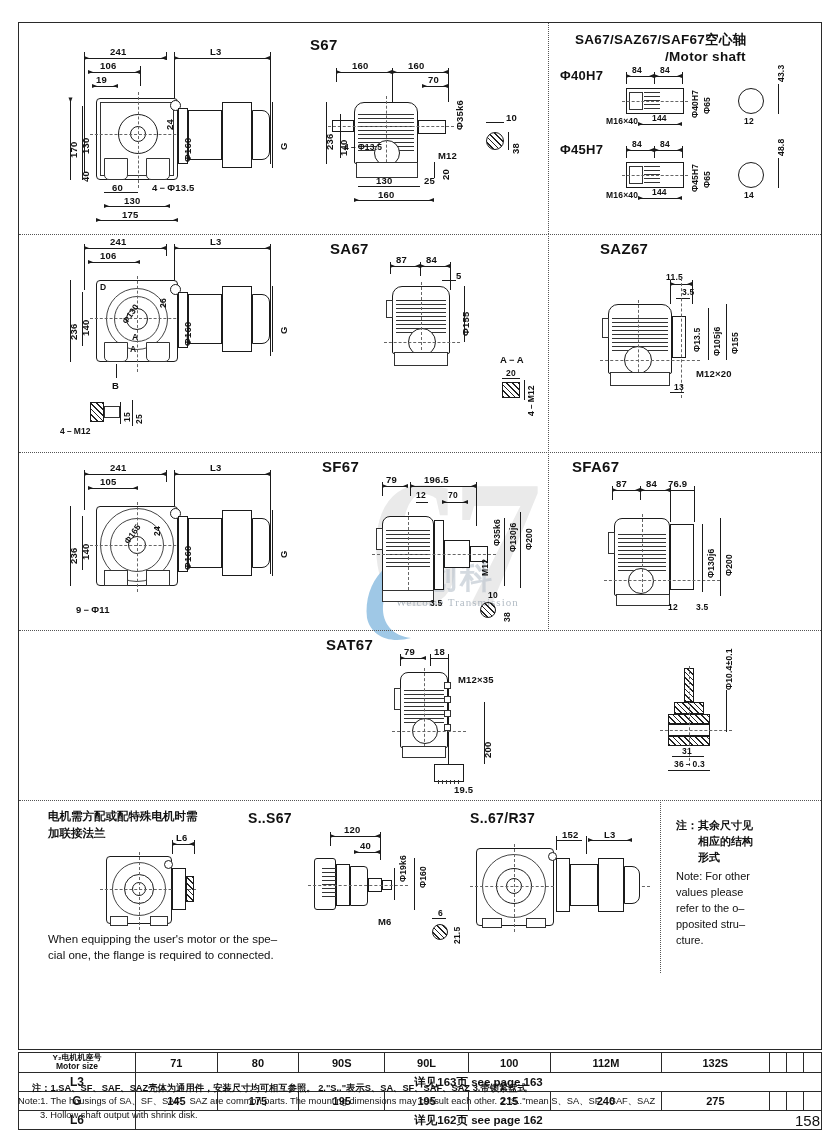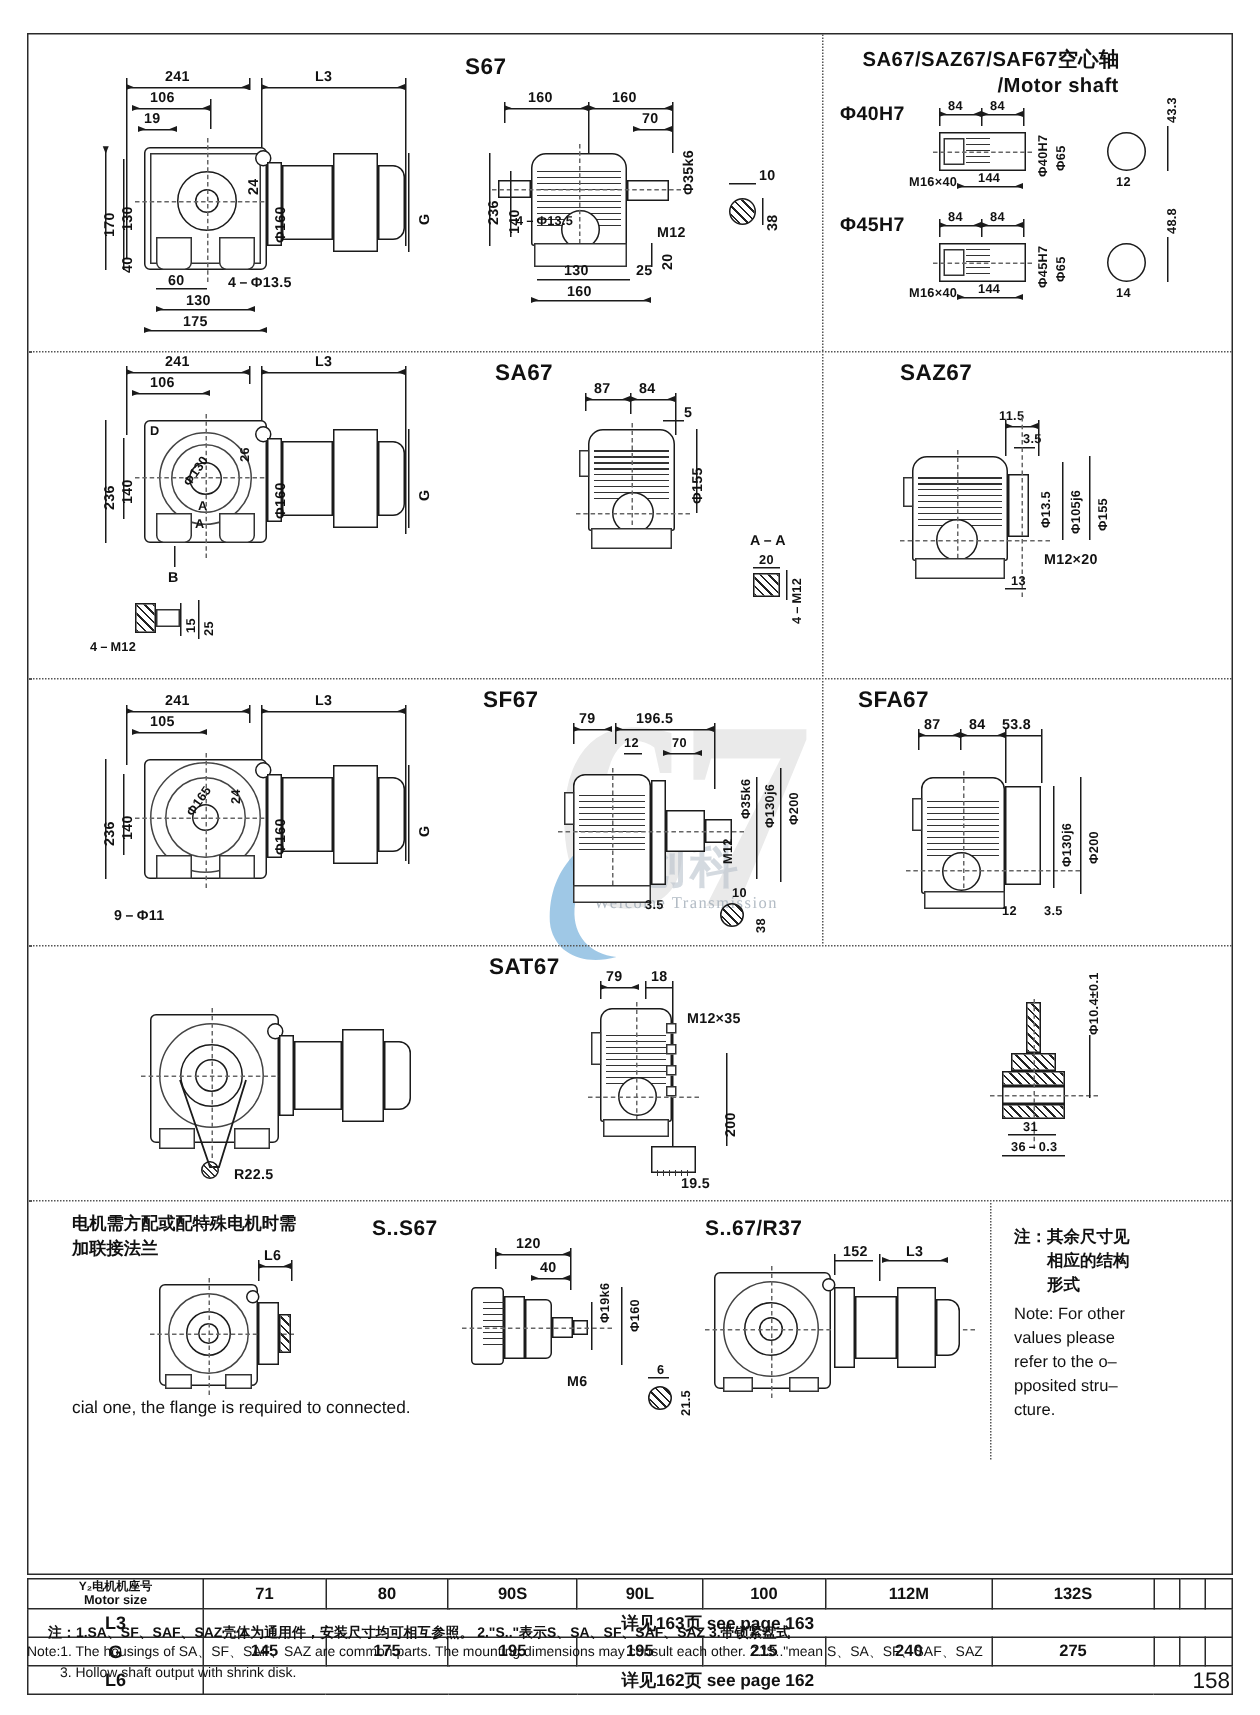--- a/index.html
+++ b/index.html
@@ -500,21 +500,21 @@
   <div class="dw" style="left:602px;top:474px;width:200px;height:150px">
     <div class="ln hl" style="left:10px;top:16px;width:28px"></div>
     <div class="arrowR" style="left:10px;top:14px"></div>
       <div class="arrowL" style="left:33px;top:14px"></div>
     <div class="dim" style="left:14px;top:4px">87</div>
     <div class="ln hl" style="left:38px;top:16px;width:30px"></div>
     <div class="arrowR" style="left:38px;top:14px"></div>
       <div class="arrowL" style="left:63px;top:14px"></div>
     <div class="dim" style="left:44px;top:4px">84</div>
     <div class="ln hl" style="left:68px;top:16px;width:24px"></div>
-    <div class="dim" style="left:66px;top:4px">53.8</div>
+    <div class="dim" style="left:66px;top:4px">76.9</div>
     <div class="ln vl" style="left:10px;top:12px;height:14px"></div>
     <div class="ln vl" style="left:38px;top:12px;height:14px"></div>
     <div class="ln vl" style="left:68px;top:12px;height:36px"></div>
     <div class="ln vl" style="left:92px;top:12px;height:36px"></div>
 
     <div class="box" style="left:12px;top:44px;width:56px;height:78px;border-radius:8px 8px 2px 2px"></div>
     <div class="fins" style="left:16px;top:60px;width:48px;height:40px"></div>
     <div class="box2" style="left:6px;top:58px;width:7px;height:22px"></div>
     <div class="circ" style="left:26px;top:94px;width:26px;height:26px"></div>
     <div class="box" style="left:68px;top:50px;width:24px;height:66px"></div>
@@ -525,42 +525,20 @@
     <div class="dim v sm" style="left:104px;top:104px">Φ130j6</div>
     <div class="dim v sm" style="left:122px;top:102px">Φ200</div>
     <div class="ln vl" style="left:100px;top:50px;height:68px"></div>
     <div class="ln vl" style="left:118px;top:44px;height:78px"></div>
     <div class="dim sm" style="left:66px;top:128px">12</div>
     <div class="dim sm" style="left:94px;top:128px">3.5</div>
   </div>
 
   <div class="cell-title" style="left:326px;top:636px;font-size:15px">SAT67</div>
 
-  <div class="dw" style="left:90px;top:656px;width:220px;height:135px">
-    <div class="box" style="left:10px;top:20px;width:86px;height:86px;border-radius:4px"></div>
-    <div class="circ2" style="left:16px;top:26px;width:70px;height:70px"></div>
-    <div class="circ" style="left:30px;top:40px;width:42px;height:42px"></div>
-    <div class="circ" style="left:40px;top:50px;width:22px;height:22px"></div>
-    <div class="ctr" style="left:4px;top:61px;width:100px"></div>
-    <div class="ctrv" style="left:51px;top:16px;height:100px"></div>
-    <div class="box2" style="left:16px;top:96px;width:24px;height:14px"></div>
-    <div class="box2" style="left:66px;top:96px;width:24px;height:14px"></div>
-    <div class="circ" style="left:88px;top:26px;width:11px;height:11px"></div>
-    <div class="box" style="left:96px;top:34px;width:10px;height:54px"></div>
-    <div class="fins" style="left:106px;top:40px;width:32px;height:42px"></div>
-    <div class="box" style="left:106px;top:38px;width:32px;height:46px"></div>
-    <div class="box" style="left:138px;top:30px;width:28px;height:62px"></div>
-    <div class="box" style="left:166px;top:38px;width:18px;height:46px;border-radius:0 8px 8px 0"></div>
-
-    <svg style="position:absolute;left:22px;top:60px;width:60px;height:72px" viewBox="0 0 60 72">
-      <path d="M8 4 L28 62 L34 62 L52 4" fill="none" stroke="#1b1b1b" stroke-width="1.2"></path>
-    </svg>
-    <div class="circ" style="left:44px;top:118px;width:12px;height:12px;background:repeating-linear-gradient(45deg,#333 0 1px,transparent 1px 3px)"></div>
-    <div class="dim" style="left:66px;top:122px">R22.5</div>
-  </div>
 
   <div class="dw" style="left:388px;top:646px;width:200px;height:150px">
     <div class="ln hl" style="left:12px;top:12px;width:26px"></div>
     <div class="arrowR" style="left:12px;top:10px"></div>
       <div class="arrowL" style="left:33px;top:10px"></div>
     <div class="dim" style="left:16px;top:0px">79</div>
     <div class="ln hl" style="left:42px;top:12px;width:18px"></div>
     <div class="dim" style="left:46px;top:0px">18</div>
     <div class="ln vl" style="left:12px;top:8px;height:12px"></div>
     <div class="ln vl" style="left:42px;top:8px;height:12px"></div>
@@ -601,20 +579,21 @@
     <div class="dim sm" style="left:42px;top:80px">31</div>
     <div class="ln hl" style="left:28px;top:104px;width:42px"></div>
     <div class="dim sm" style="left:34px;top:93px">36－0.3</div>
   </div>
 
   <div class="noteCn" style="left:48px;top:808px;width:260px">
     <div>电机需方配或配特殊电机时需</div>
     <div>加联接法兰</div>
   </div>
   <div class="noteEn" style="left:48px;top:932px;width:300px">
+    <div>When equipping the user's motor or the spe–</div>
     <div>cial one, the flange is required to connected.</div>
   </div>
 
   <div class="cell-title" style="left:248px;top:810px;font-size:14px">S..S67</div>
   <div class="cell-title" style="left:470px;top:810px;font-size:14px">S..67/R37</div>
 
   <div class="dw" style="left:98px;top:834px;width:130px;height:100px">
     <div class="ln hl" style="left:74px;top:10px;width:22px"></div>
     <div class="arrowR" style="left:74px;top:8px"></div>
       <div class="arrowL" style="left:91px;top:8px"></div>

